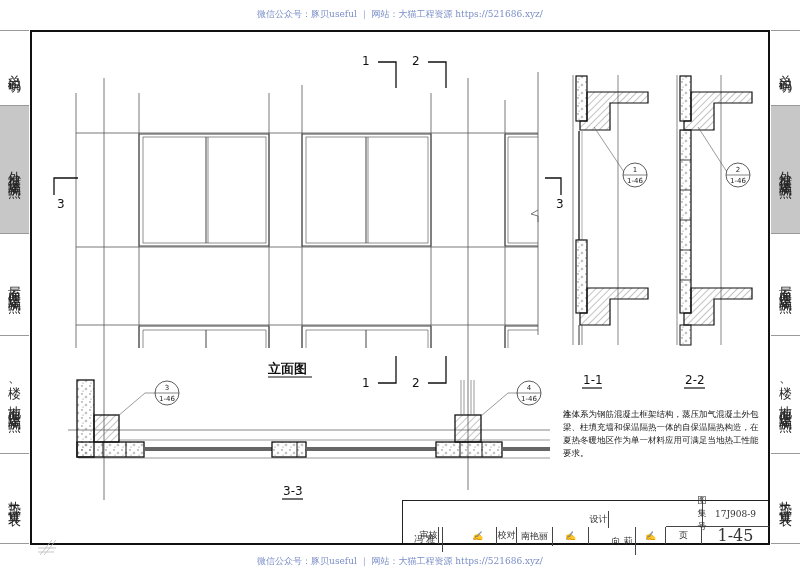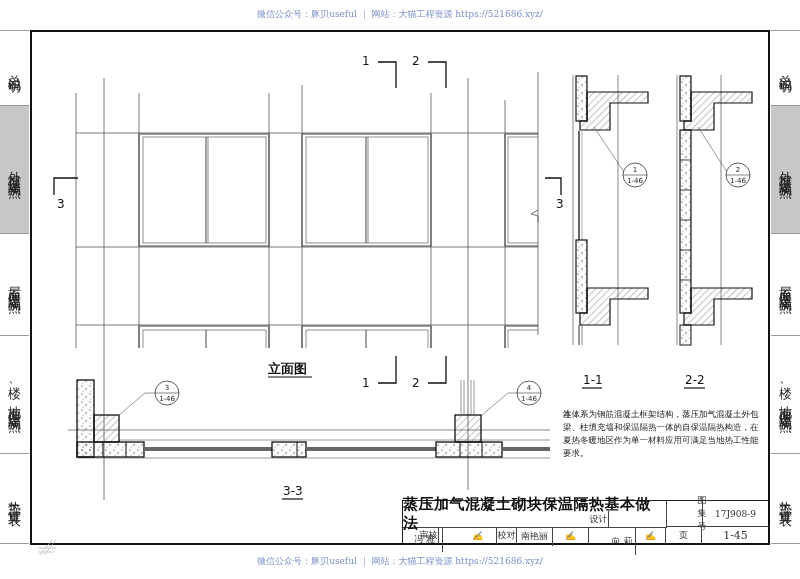--- a/index.html
+++ b/index.html
@@ -239,30 +239,29 @@
     <path d="M40,555 L52,540 M44,555 L56,540 M38,548 L56,548 M38,552 L54,552"></path>
   </g>
 </svg>
 
 <div class="note">
   <span class="lbl">注：</span>
   <div class="body">本体系为钢筋混凝土框架结构，蒸压加气混凝土外包梁、柱填充墙和保温隔热一体的自保温隔热构造，在夏热冬暖地区作为单一材料应用可满足当地热工性能要求。</div>
 </div>
 
 <div class="title-block">
-  <div class="tb-title">蒸压加气混凝土砌块保温隔热基本做法</div>
   <div class="tb-cell" style="left:263px;top:0;width:17px;height:26px;border-bottom:1px solid #444;padding-left:36px;">图集号</div>
   <div class="tb-cell" style="left:299px;top:0;width:67px;height:26px;border-bottom:1px solid #444;border-right:none;">17J908-9</div>
 
   <div class="tb-cell" style="left:16px;top:26px;width:20px;height:17px;">审核</div>
   <div class="tb-cell" style="left:4px;top:26px;width:36px;height:25px;">冯 雅</div>
   <div class="tb-cell" style="left:56px;top:26px;width:38px;height:17px;font-style:italic;">✍</div>
   <div class="tb-cell" style="left:94px;top:26px;width:20px;height:17px;">校对</div>
   <div class="tb-cell" style="left:114px;top:26px;width:36px;height:19px;">南艳丽</div>
   <div class="tb-cell" style="left:150px;top:26px;width:36px;height:17px;">✍</div>
   <div class="tb-cell" style="left:186px;top:10px;width:20px;height:17px;">设计</div>
   <div class="tb-cell" style="left:206px;top:26px;width:27px;height:28px;">向 莉</div>
   <div class="tb-cell" style="left:233px;top:26px;width:30px;height:17px;">✍</div>
   <div class="tb-cell" style="left:263px;top:26px;width:36px;height:17px;">页</div>
-  <div class="tb-cell" style="left:299px;top:26px;width:67px;height:17px;border-right:none;font-size:11px;">1-45</div>
+  <div class="tb-cell" style="left:299px;top:26px;width:67px;height:17px;border-right:none;font-size:16px;">1-45</div>
 </div>
 
 <div class="watermark wm-bottom">微信公众号：豚贝useful ｜ 网站：大猫工程资源 https://521686.xyz/</div>
 
 </body></html>

